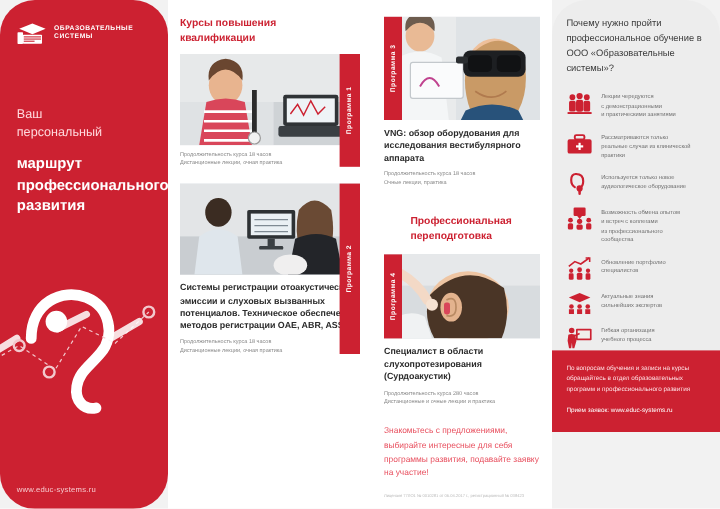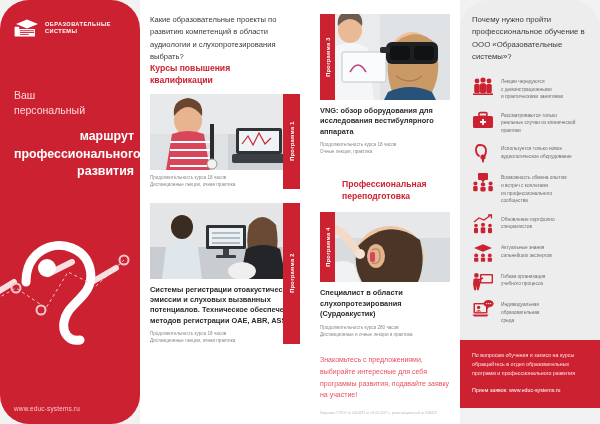--- a/index.html
+++ b/index.html
@@ -92,21 +92,21 @@
   }
   .cta {
     color: #e8505f; font-size: 7px; line-height: 1.7; margin-top: 16px; width: 130px;
   }
   .legal {
     font-size: 3.4px; color: #b9b9b9; line-height: 1.5; margin-top: 10px; width: 130px;
   }
 
   
   .col-four {
-    position: relative; width: 140px; height: 408px;
+    position: relative; width: 140px; height: 360px;
     background: #ededed; flex: 0 0 140px; padding: 14px 10px 0 12px; border-radius: 29px;
   }
   .why-title {
     font-size: 7.8px; line-height: 1.6; color: #3a3a3a; width: 120px; font-weight: 400;
   }
   .benefits { margin-top: 12px; }
   .benefit {
     display: flex; align-items: flex-start; gap: 7px; margin-bottom: 8.5px;
   }
   .benefit-ico { flex: 0 0 22px; width: 22px; height: 20px; }
@@ -139,21 +139,21 @@
         </svg>
       </span>
       <span class="logo-text">
         <span class="logo-line">ОБРАЗОВАТЕЛЬНЫЕ</span>
         <span class="logo-line">СИСТЕМЫ</span>
       </span>
     </div>
 
     <div class="kicker" style="white-space:pre-line;">Ваш
 персональный</div>
-    <div class="headline" style="white-space:pre-line;text-align:right;">маршрут
+    <div class="headline" style="white-space:pre-line;">маршрут
 профессионального
 развития</div>
 
     <span class="ear-art">
       <svg viewBox="0 0 150 150" width="150" height="150">
         <g fill="none" stroke="#ffffff" stroke-width="9" stroke-linecap="round">
           <path d="M30 58 C30 28, 56 16, 76 24 C96 32, 100 56, 88 70 C78 82, 70 86, 68 98 C66 110, 74 118, 84 116"></path>
         </g>
         <g stroke="#f2c8cd" stroke-width="1" fill="none" stroke-dasharray="3 3">
           <path d="M-5 78 L20 64 L50 84 L72 48 L100 62 L128 36"></path>
@@ -167,21 +167,20 @@
         <circle cx="20" cy="64" r="4.5" fill="none" stroke="#f2c8cd" stroke-width="2"></circle>
         <circle cx="45" cy="86" r="4.5" fill="none" stroke="#f2c8cd" stroke-width="2"></circle>
         <circle cx="128" cy="36" r="4.5" fill="none" stroke="#f2c8cd" stroke-width="2"></circle>
       </svg>
     </span>
 
     <div class="site-url">www.educ-systems.ru</div>
   </div>
 
   <div class="col-two">
-    <div class="q-text">Какие образовательные проекты по развитию компетенций в области аудиологии и слухопротезирования выбрать?</div>
     <div class="sec-title" style="white-space:pre-line;">Курсы повышения
 квалификации</div>
 
     <div class="card">
       <div class="card-photo">
         <svg viewBox="0 0 150 76" width="150" height="76">
           <rect width="150" height="76" fill="#dfe2e4"></rect>
           <rect x="0" y="0" width="150" height="40" fill="#e7e9ea"></rect>
           <rect x="78" y="40" width="72" height="36" fill="#cfd3d6"></rect>
           <rect x="86" y="34" width="46" height="26" rx="2" fill="#2f3336"></rect>

